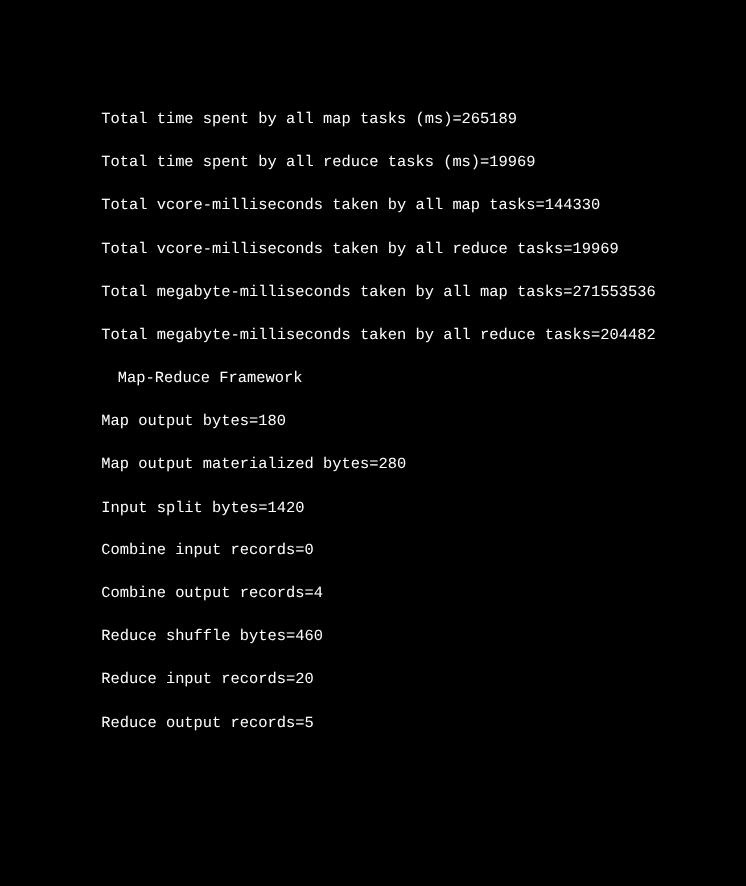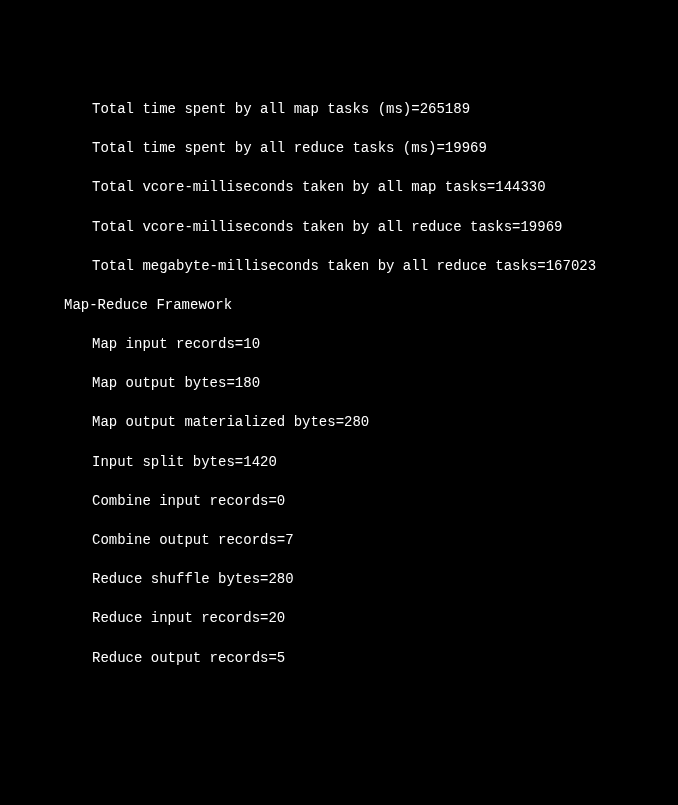--- a/index.html
+++ b/index.html
@@ -12,42 +12,42 @@
       white-space: pre;
       overflow: hidden;
       width: 678px;
       height: 805px;
       padding: 2px 0;
     }
     .terminal {
       white-space: pre;
     }
     .line { display: block; }
-    .i2 { padding-left: 64px; }
+    .i2 { padding-left: 64px; margin-left: 43px; }
     .i3 { padding-left: 92px; }
   </style>
 </head>
 <body>
 
 
 
 <div class="terminal">
 <span class="line i3">Total time spent by all map tasks (ms)=265189</span>
 <span class="line i3">Total time spent by all reduce tasks (ms)=19969</span>
 <span class="line i3">Total vcore-milliseconds taken by all map tasks=144330</span>
 <span class="line i3">Total vcore-milliseconds taken by all reduce tasks=19969</span>
-<span class="line i3">Total megabyte-milliseconds taken by all reduce tasks=167023</span>
+<span class="line i3">Total megabyte-milliseconds taken by all map tasks=271553536</span>
+<span class="line i3">Total megabyte-milliseconds taken by all reduce tasks=204482</span>
 <span class="line i2">Map-Reduce Framework</span>
-<span class="line i3">Map input records=10</span>
 <span class="line i3">Map output bytes=180</span>
 <span class="line i3">Map output materialized bytes=280</span>
 <span class="line i3">Input split bytes=1420</span>
 <span class="line i3">Combine input records=0</span>
-<span class="line i3">Combine output records=7</span>
-<span class="line i3">Reduce shuffle bytes=280</span>
+<span class="line i3">Combine output records=4</span>
+<span class="line i3">Reduce shuffle bytes=460</span>
 <span class="line i3">Reduce input records=20</span>
 <span class="line i3">Reduce output records=5</span>
 
 
 
 
 
 
 
 

